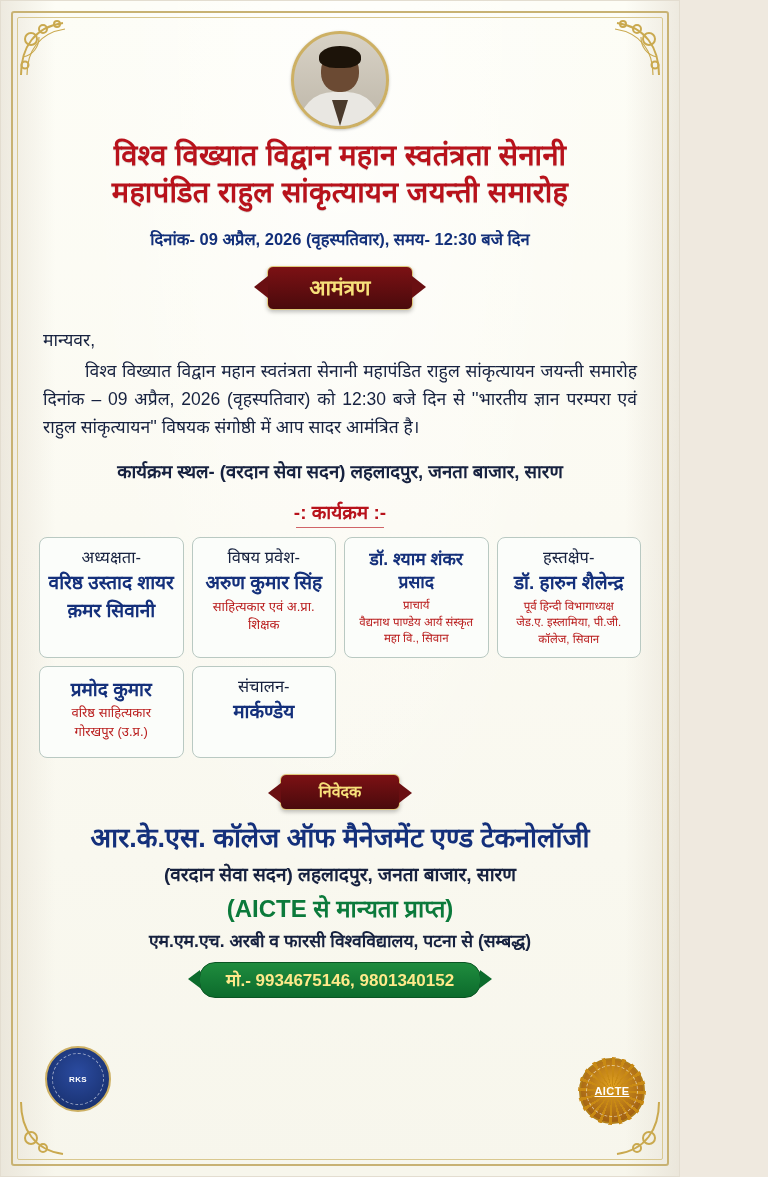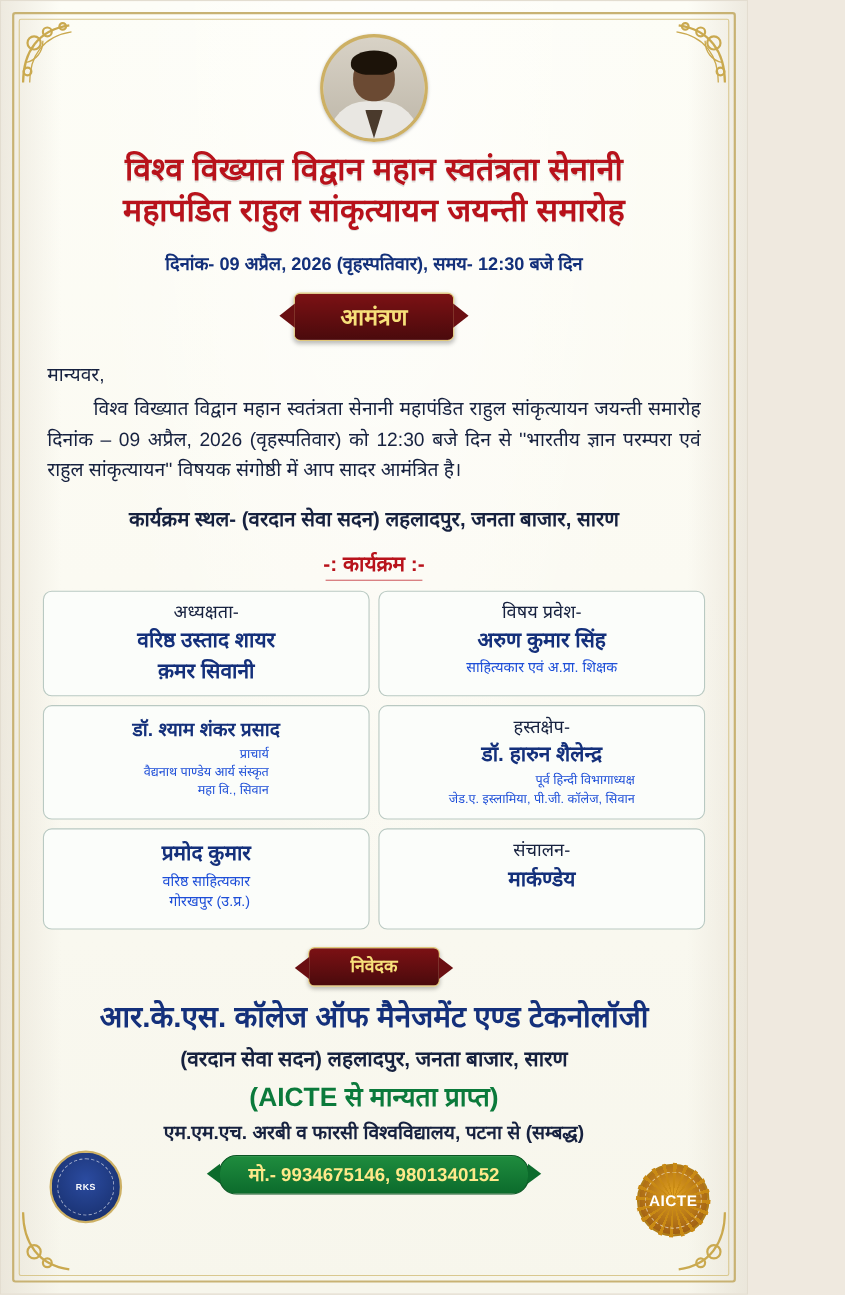--- a/index.html
+++ b/index.html
@@ -127,38 +127,38 @@
     font-size:19px;font-weight:bold;color:#b8121b;
     position:relative;padding:0 4px;
   }
   .prog-head:after{
     content:"";position:absolute;left:6px;right:6px;bottom:-3px;height:1px;
     background:#b8121b;opacity:.65;
   }
 
   .grid{
     display:grid;
-    grid-template-columns:repeat(2,1fr);
+    grid-template-columns:repeat(4,1fr);
     gap:8px;
     margin:12px 20px 0 20px;
   }
   .cell{
     border:1px solid #b9c9c2;
     border-radius:8px;
     background:#fbfdfa;
     padding:8px 6px 9px 6px;
     min-height:92px;
     box-sizing:border-box;
     display:flex;flex-direction:column;justify-content:flex-start;align-items:center;
   }
   .cell .role{font-size:16.5px;color:#16213f;line-height:1.35;}
   .cell .name{font-size:19px;font-weight:bold;color:#b8121b;line-height:1.35;margin-top:2px;}
   .cell .name.blue{color:#14307b;}
   .cell .name.small{font-size:17.5px;}
-  .cell .sub{font-size:13px;color:#1d4ed8;line-height:1.45;margin-top:2px;text-align:right;}
+  .cell .sub{font-size:13px;color:#b91c1c;line-height:1.45;margin-top:2px;}
   .cell .sub.tiny{font-size:11.5px;}
 
   .ribbon2{
     position:relative;display:inline-block;
     margin:16px auto 0 auto;
     background:linear-gradient(180deg,#7c1114,#4a0a0c);
     color:#f7e07a;
     font-size:16px;font-weight:bold;
     padding:5px 38px 7px 38px;
     border:1px solid #e0c879;
@@ -197,21 +197,21 @@
   .logo{
     position:absolute;width:62px;height:62px;border-radius:50%;
     z-index:4;
   }
   .logo-left{left:44px;bottom:64px;background:radial-gradient(circle at 50% 40%,#2b4ba0,#142a63);border:2px solid #cdb064;}
   .logo-right{right:34px;bottom:52px;background:radial-gradient(circle at 50% 40%,#e0a11f,#8c4b10);border:2px solid #b07d18;}
   .logo .lg-text{
     position:absolute;left:0;right:0;top:50%;transform:translateY(-50%);
     text-align:center;color:#fff;font-size:8px;font-weight:bold;letter-spacing:.4px;
   }
-  .logo-right .lg-text{color:#fff;font-size:14px;}
+  .logo-right .lg-text{color:#fff;font-size:11px;text-decoration:underline;}
   .logo .ring{
     position:absolute;inset:5px;border:1px dashed rgba(255,255,255,.55);border-radius:50%;
   }
   .logo-right .gear{
     position:absolute;inset:-3px;border-radius:50%;
     background:conic-gradient(#c98a14 0 6deg,transparent 6deg 18deg,#c98a14 18deg 24deg,transparent 24deg 36deg,#c98a14 36deg 42deg,transparent 42deg 54deg,#c98a14 54deg 60deg,transparent 60deg 72deg,#c98a14 72deg 78deg,transparent 78deg 90deg,#c98a14 90deg 96deg,transparent 96deg 108deg,#c98a14 108deg 114deg,transparent 114deg 126deg,#c98a14 126deg 132deg,transparent 132deg 144deg,#c98a14 144deg 150deg,transparent 150deg 162deg,#c98a14 162deg 168deg,transparent 168deg 180deg,#c98a14 180deg 186deg,transparent 186deg 198deg,#c98a14 198deg 204deg,transparent 204deg 216deg,#c98a14 216deg 222deg,transparent 222deg 234deg,#c98a14 234deg 240deg,transparent 240deg 252deg,#c98a14 252deg 258deg,transparent 258deg 270deg,#c98a14 270deg 276deg,transparent 276deg 288deg,#c98a14 288deg 294deg,transparent 294deg 306deg,#c98a14 306deg 312deg,transparent 312deg 324deg,#c98a14 324deg 330deg,transparent 330deg 342deg,#c98a14 342deg 348deg,transparent 348deg 360deg);
     z-index:-1;
   }
 </style>
 </head>

